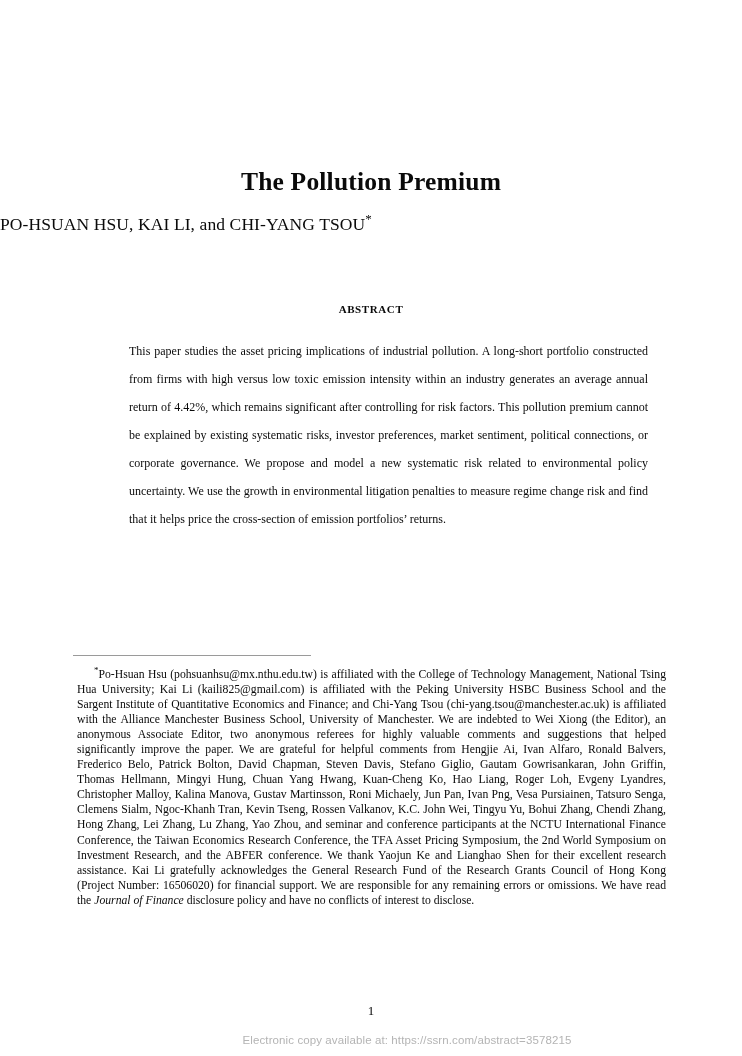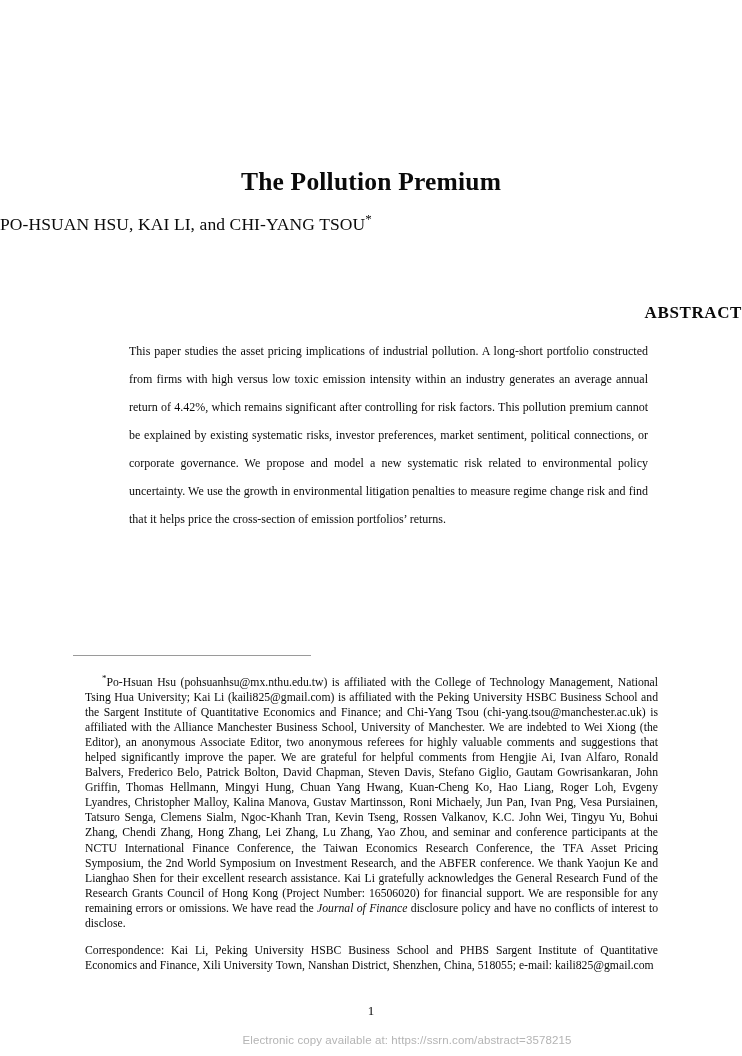--- a/index.html
+++ b/index.html
@@ -50,22 +50,22 @@
     vertical-align: super;
     line-height: 0;
   }
 
   
   .abstract-heading {
     position: absolute;
     top: 303px;
     left: 0;
     width: 742px;
-    text-align: right;
-    font-size: 17px;
+    text-align: center;
+    font-size: 11px;
     font-weight: bold;
     letter-spacing: 0.6px;
   }
   .abstract-body {
     position: absolute;
     top: 337px;
     left: 129px;
     width: 519px;
     font-size: 12px;
     line-height: 28px;
@@ -89,21 +89,21 @@
     position: absolute;
     top: 663px;
     left: 73px;
     width: 597px;
     font-size: 11.7px;
     line-height: 15.05px;
     text-align: justify;
     text-justify: inter-word;
   }
   .footnote p {
-    margin: 12px;
+    margin: 4px;
   }
   .footnote p.indent {
     text-indent: 17px;
   }
   .footnote .star {
     font-size: 9px;
     vertical-align: super;
     line-height: 0;
   }
   .footnote i {
@@ -146,20 +146,19 @@
   </div>
 
   <div class="abstract-heading">ABSTRACT</div>
 
   <div class="abstract-body">This paper studies the asset pricing implications of industrial pollution. A long-short portfolio constructed from firms with high versus low toxic emission intensity within an industry generates an average annual return of 4.42%, which remains significant after controlling for risk factors. This pollution premium cannot be explained by existing systematic risks, investor preferences, market sentiment, political connections, or corporate governance. We propose and model a new systematic risk related to environmental policy uncertainty. We use the growth in environmental litigation penalties to measure regime change risk and find that it helps price the cross-section of emission portfolios’ returns.</div>
 
   <div class="rule"></div>
 
   <div class="footnote">
     <p class="indent"><span class="star">*</span><span>Po-Hsuan Hsu (pohsuanhsu@mx.nthu.edu.tw) is affiliated with the College of Technology Management, National Tsing Hua University; Kai Li (kaili825@gmail.com) is affiliated with the Peking University HSBC Business School and the Sargent Institute of Quantitative Economics and Finance; and Chi-Yang Tsou (chi-yang.tsou@manchester.ac.uk) is affiliated with the Alliance Manchester Business School, University of Manchester. We are indebted to Wei Xiong (the Editor), an anonymous Associate Editor, two anonymous referees for highly valuable comments and suggestions that helped significantly improve the paper. We are grateful for helpful comments from Hengjie Ai, Ivan Alfaro, Ronald Balvers, Frederico Belo, Patrick Bolton, David Chapman, Steven Davis, Stefano Giglio, Gautam Gowrisankaran, John Griffin, Thomas Hellmann, Mingyi Hung, Chuan Yang Hwang, Kuan-Cheng Ko, Hao Liang, Roger Loh, Evgeny Lyandres, Christopher Malloy, Kalina Manova, Gustav Martinsson, Roni Michaely, Jun Pan, Ivan Png, Vesa Pursiainen, Tatsuro Senga, Clemens Sialm, Ngoc-Khanh Tran, Kevin Tseng, Rossen Valkanov, K.C. John Wei, Tingyu Yu, Bohui Zhang, Chendi Zhang, Hong Zhang, Lei Zhang, Lu Zhang, Yao Zhou, and seminar and conference participants at the NCTU International Finance Conference, the Taiwan Economics Research Conference, the TFA Asset Pricing Symposium, the 2nd World Symposium on Investment Research, and the ABFER conference. We thank Yaojun Ke and Lianghao Shen for their excellent research assistance. Kai Li gratefully acknowledges the General Research Fund of the Research Grants Council of Hong Kong (Project Number: 16506020) for financial support. We are responsible for any remaining errors or omissions. We have read the </span><i>Journal of Finance</i><span> disclosure policy and have no conflicts of interest to disclose.</span></p>
-    <p>Correspondence: Kai Li, Peking University HSBC Business School and PHBS Sargent Institute of Quantitative Economics and Finance, Xili University Town, Nanshan District, Shenzhen, China, 518055; e-mail: kaili825@gmail.com</p>
   </div>
 
   <div class="page-number">1</div>
 
   <div class="ssrn-footer">Electronic copy available at: https://ssrn.com/abstract=3578215</div>
 
 </div>
 
 </body></html>

